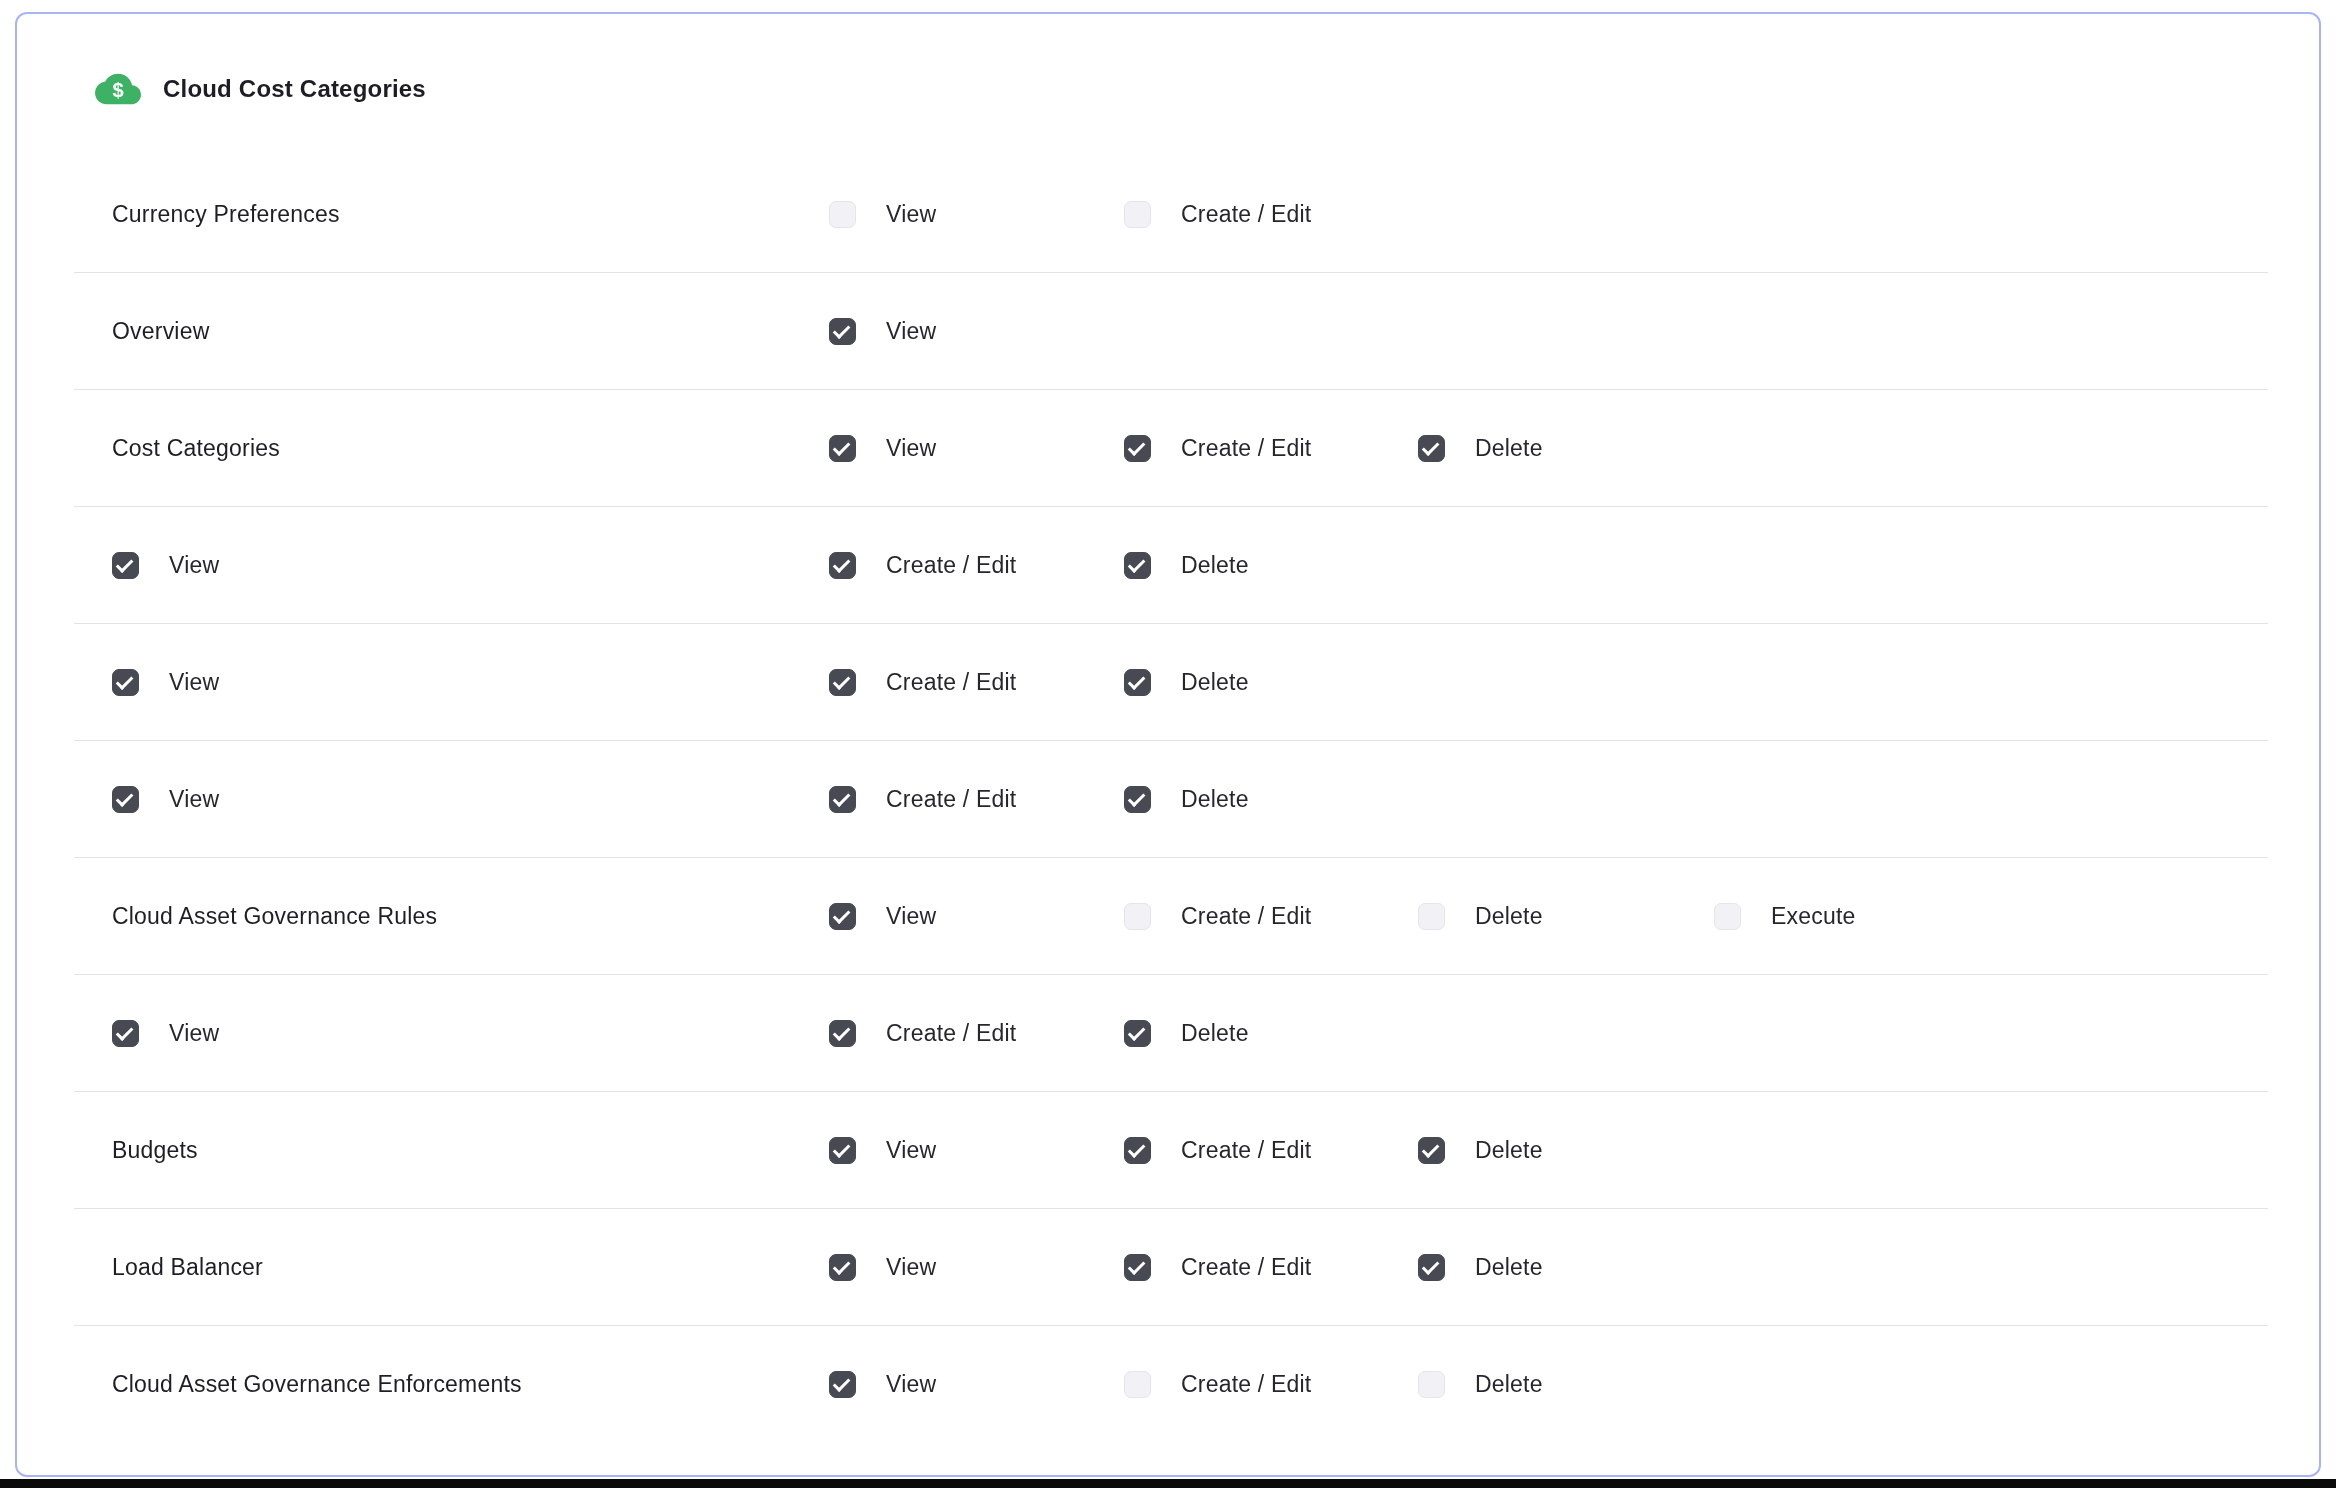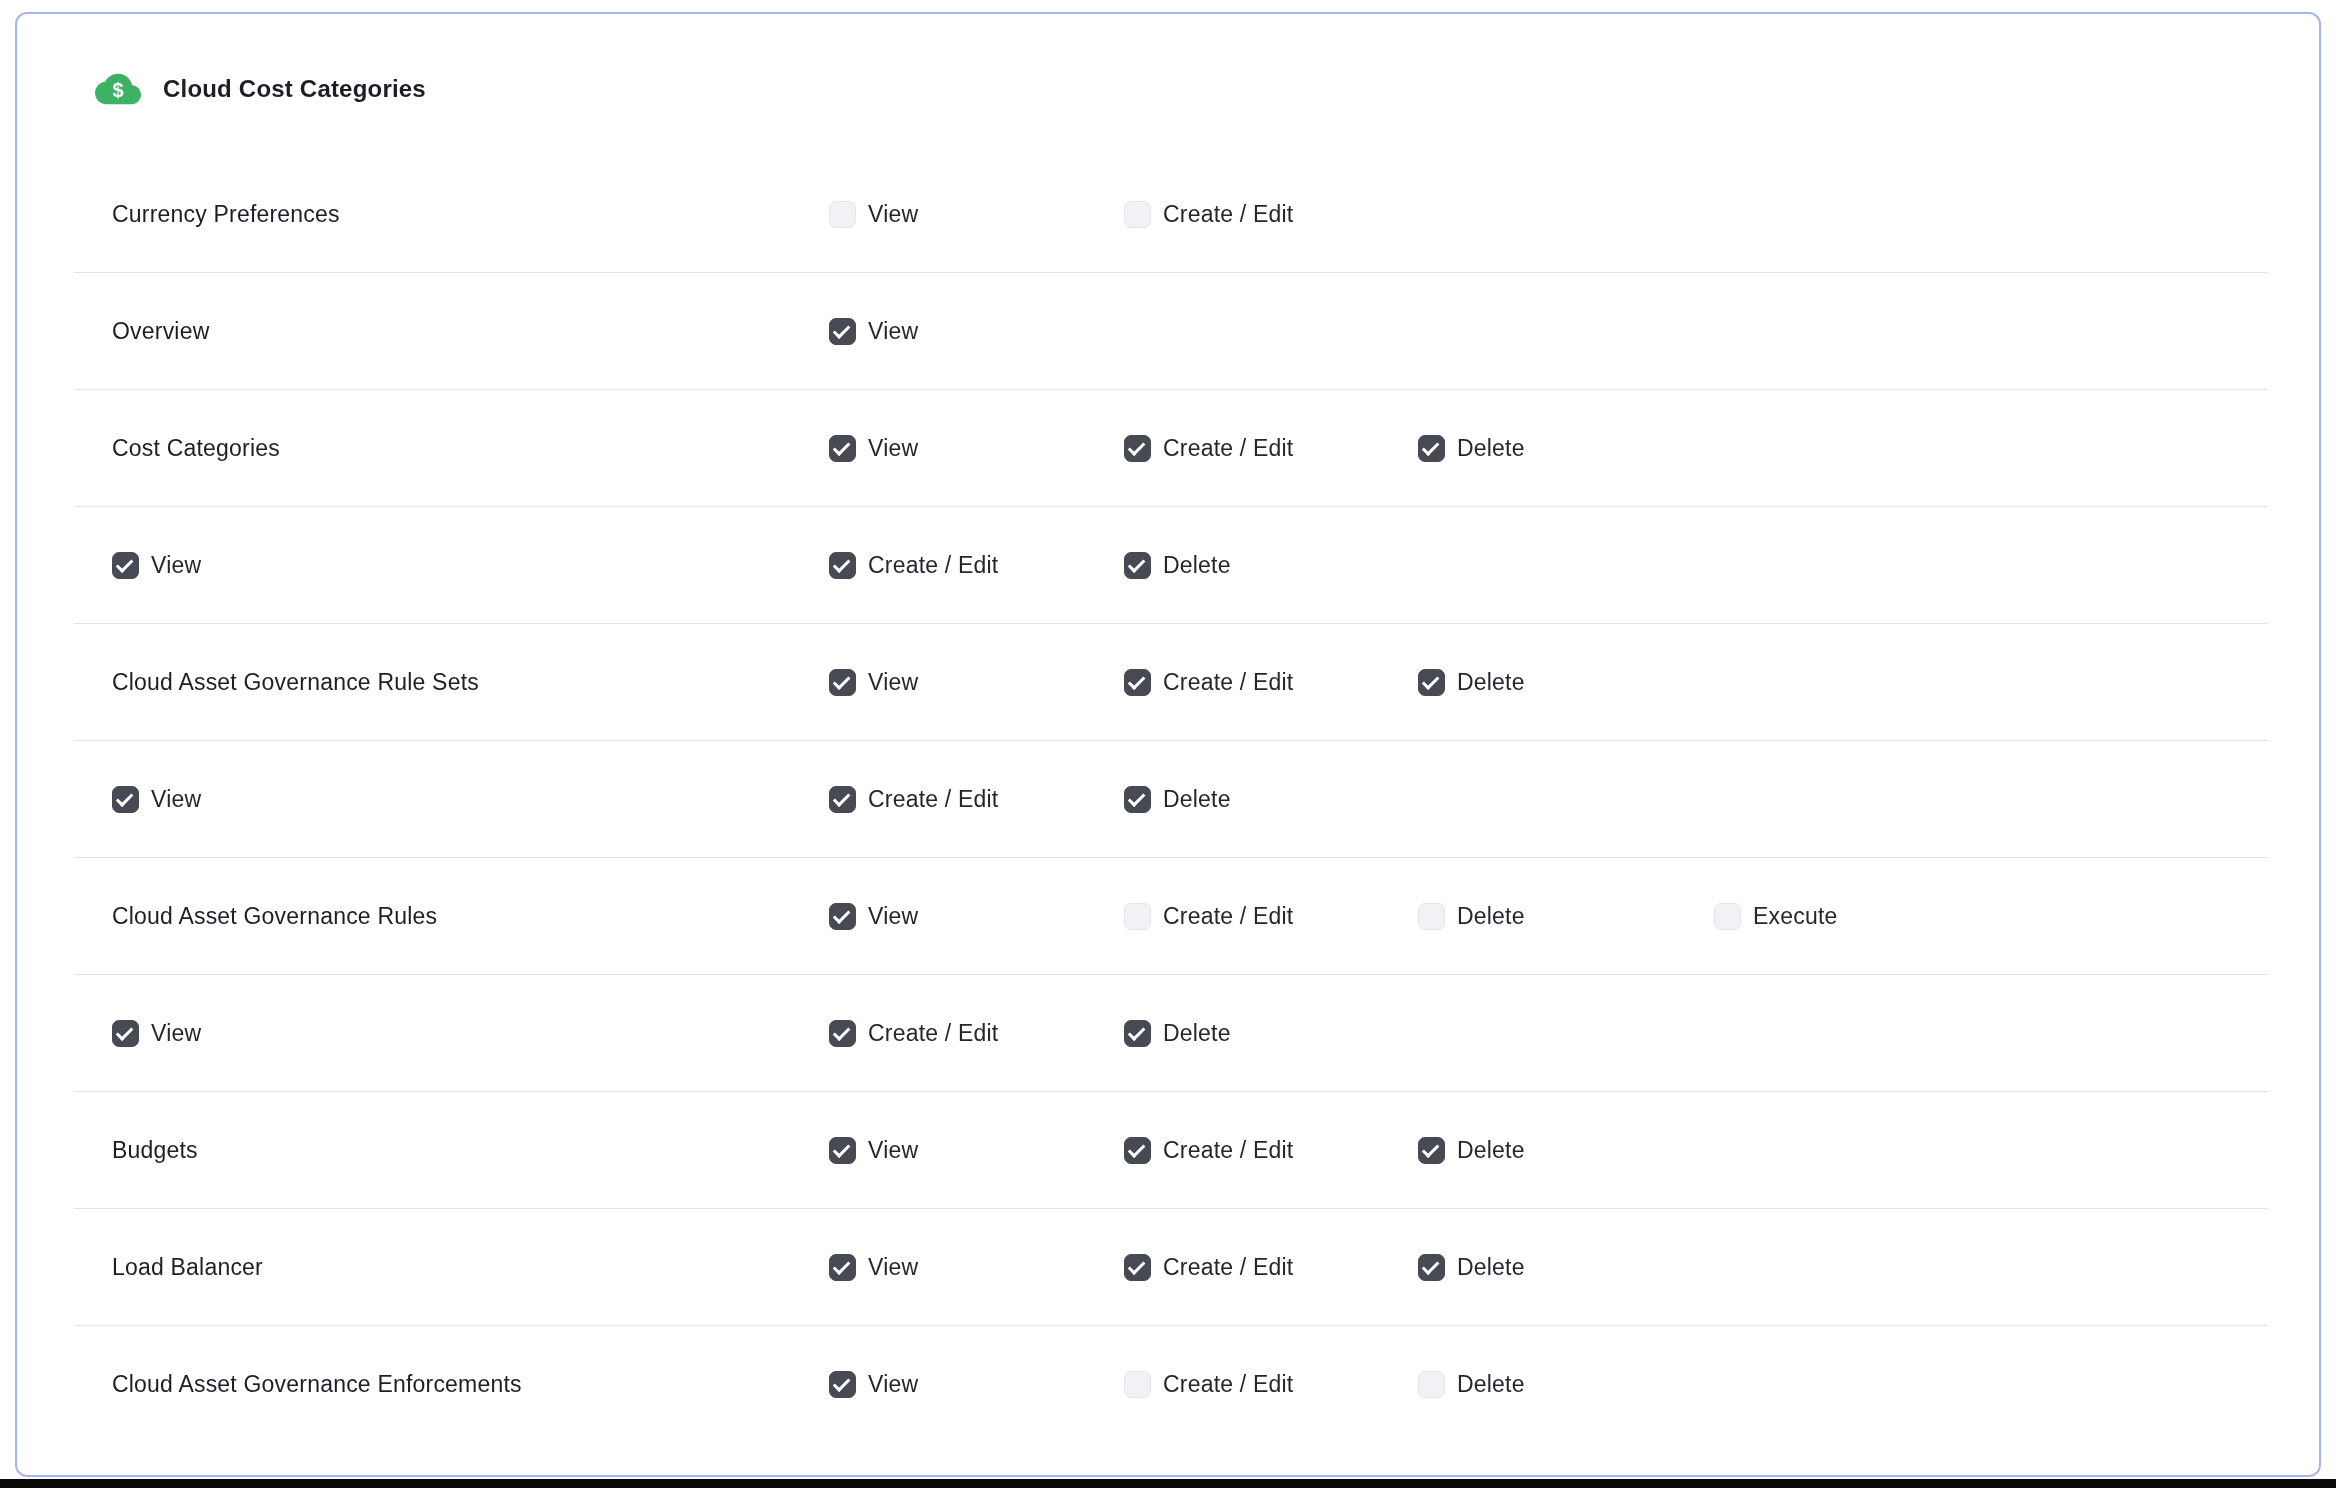--- a/index.html
+++ b/index.html
@@ -51,21 +51,21 @@
   }
   .perm-row:last-child { border-bottom: none; }
   .row-label {
     font-size: 23px;
     color: #1e1e26;
     letter-spacing: 0.2px;
   }
   .perm-cell {
     display: flex;
     align-items: center;
-    gap: 12px;
+    gap: 30px;
   }
   .checkbox {
     width: 27px; height: 27px;
     border-radius: 7px;
     flex: none;
     cursor: pointer;
     background: #f1f1f6;
     border: 1px solid #e4e4ec;
     display: flex; align-items: center; justify-content: center;
   }
@@ -149,21 +149,20 @@
         <span class="perm-cell">
       <span class="checkbox checked"></span>
       <span class="perm-label">Create / Edit</span>
     </span>
         <span class="perm-cell">
       <span class="checkbox checked"></span>
       <span class="perm-label">Delete</span>
     </span>
   </div>
       <div class="perm-row">
-    <span class="row-label">Cloud Asset Governance Rule Sets</span>
     <span class="perm-cell">
       <span class="checkbox checked"></span>
       <span class="perm-label">View</span>
     </span>
         <span class="perm-cell">
       <span class="checkbox checked"></span>
       <span class="perm-label">Create / Edit</span>
     </span>
         <span class="perm-cell">
       <span class="checkbox checked"></span>

